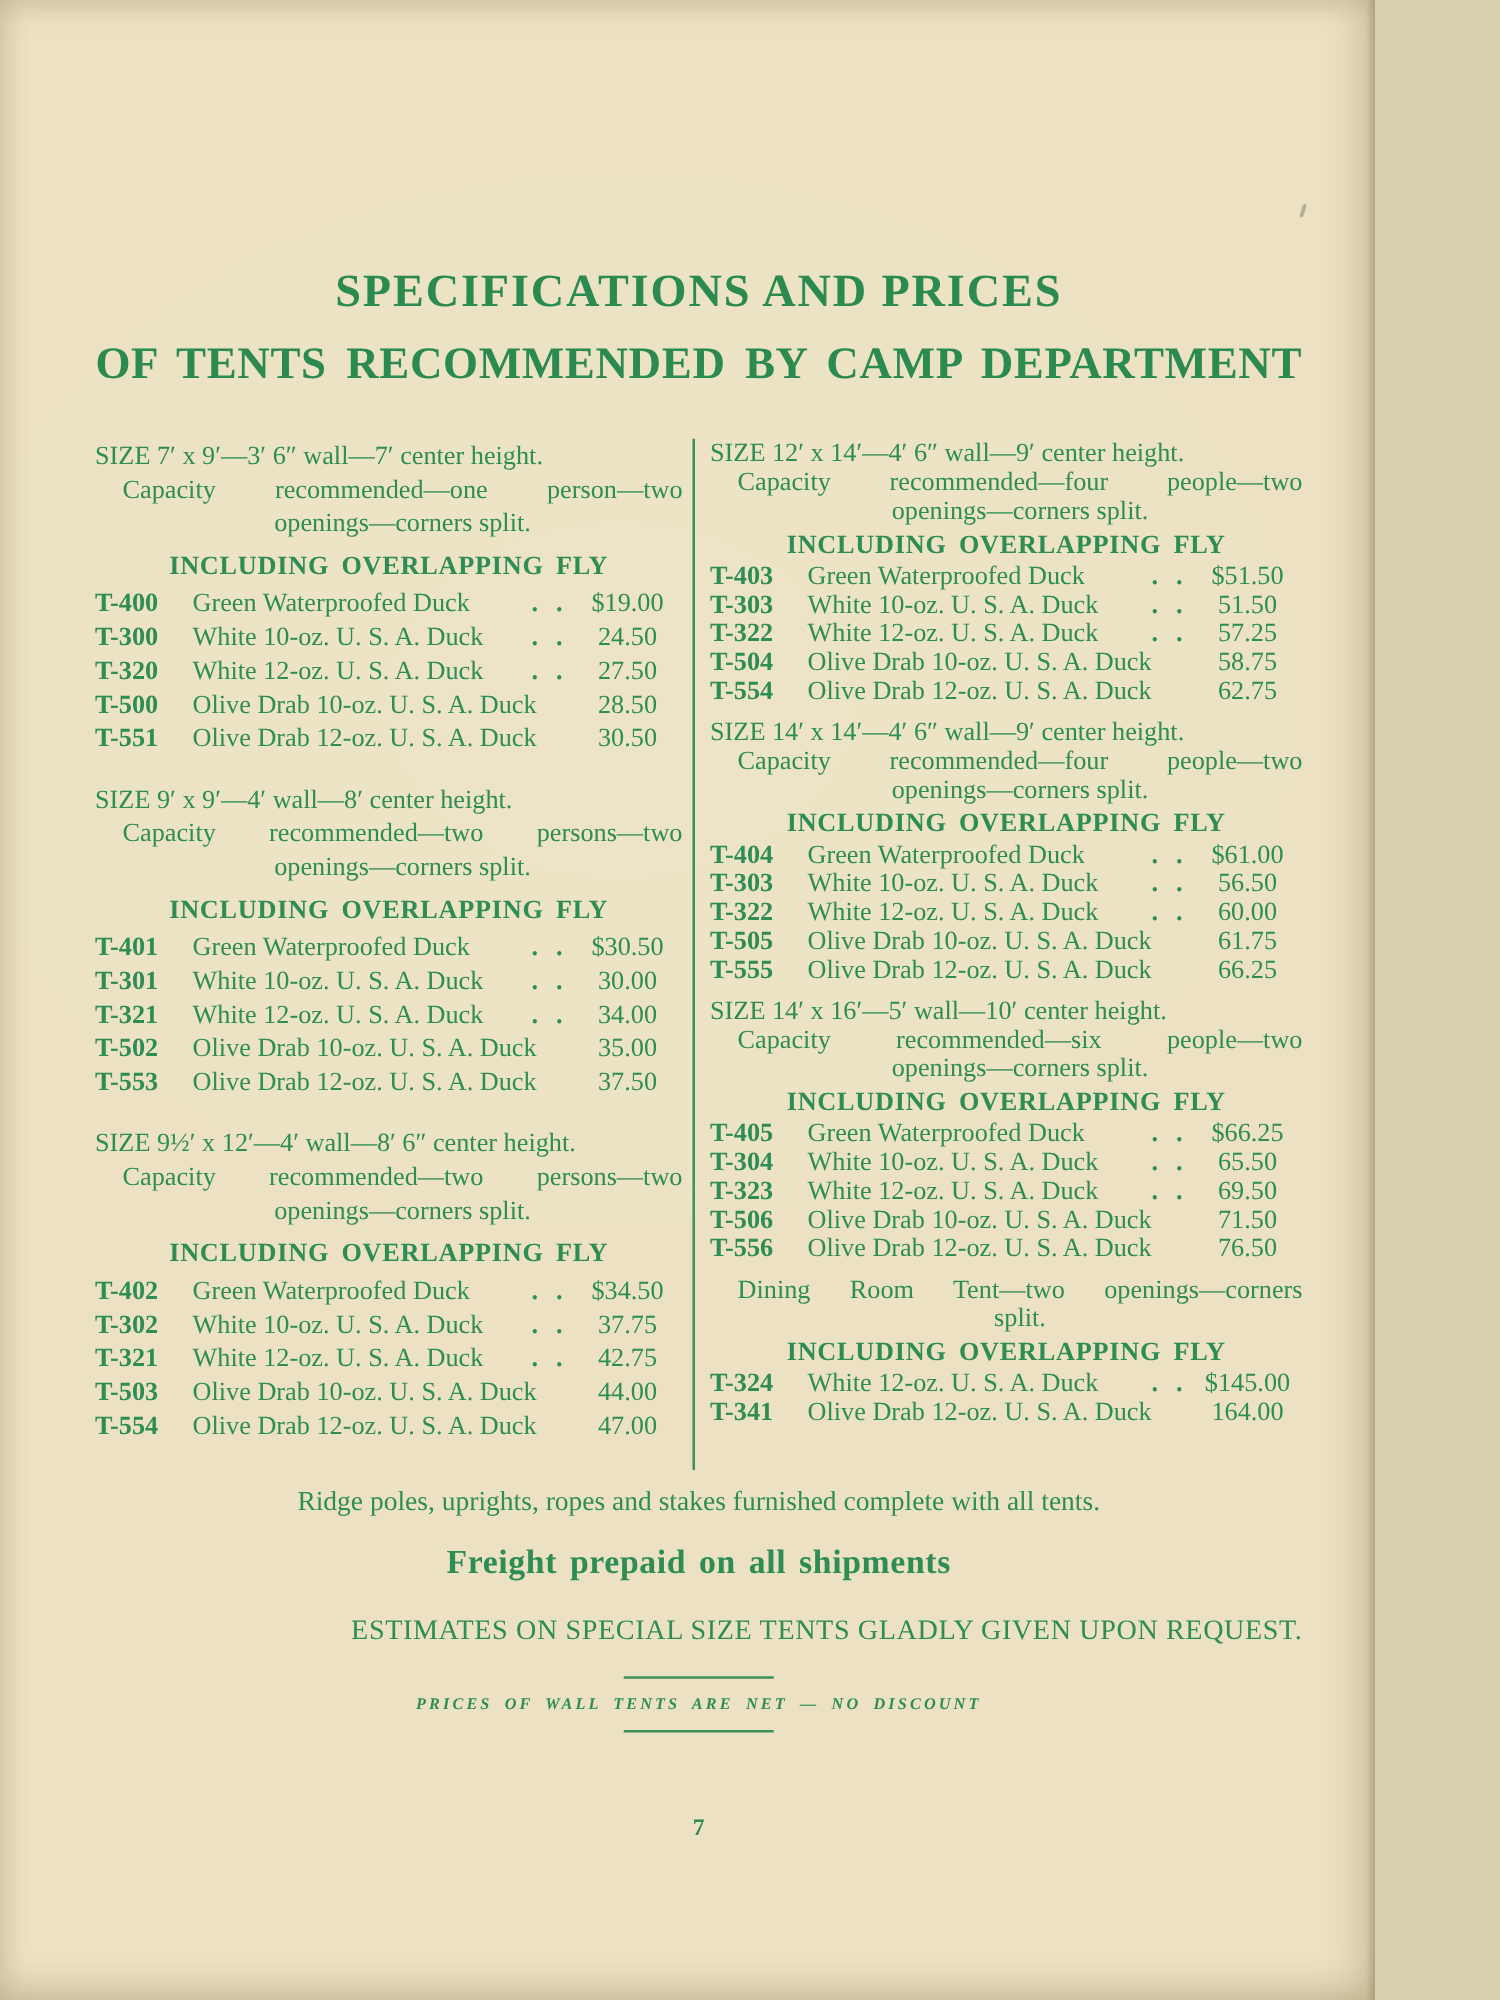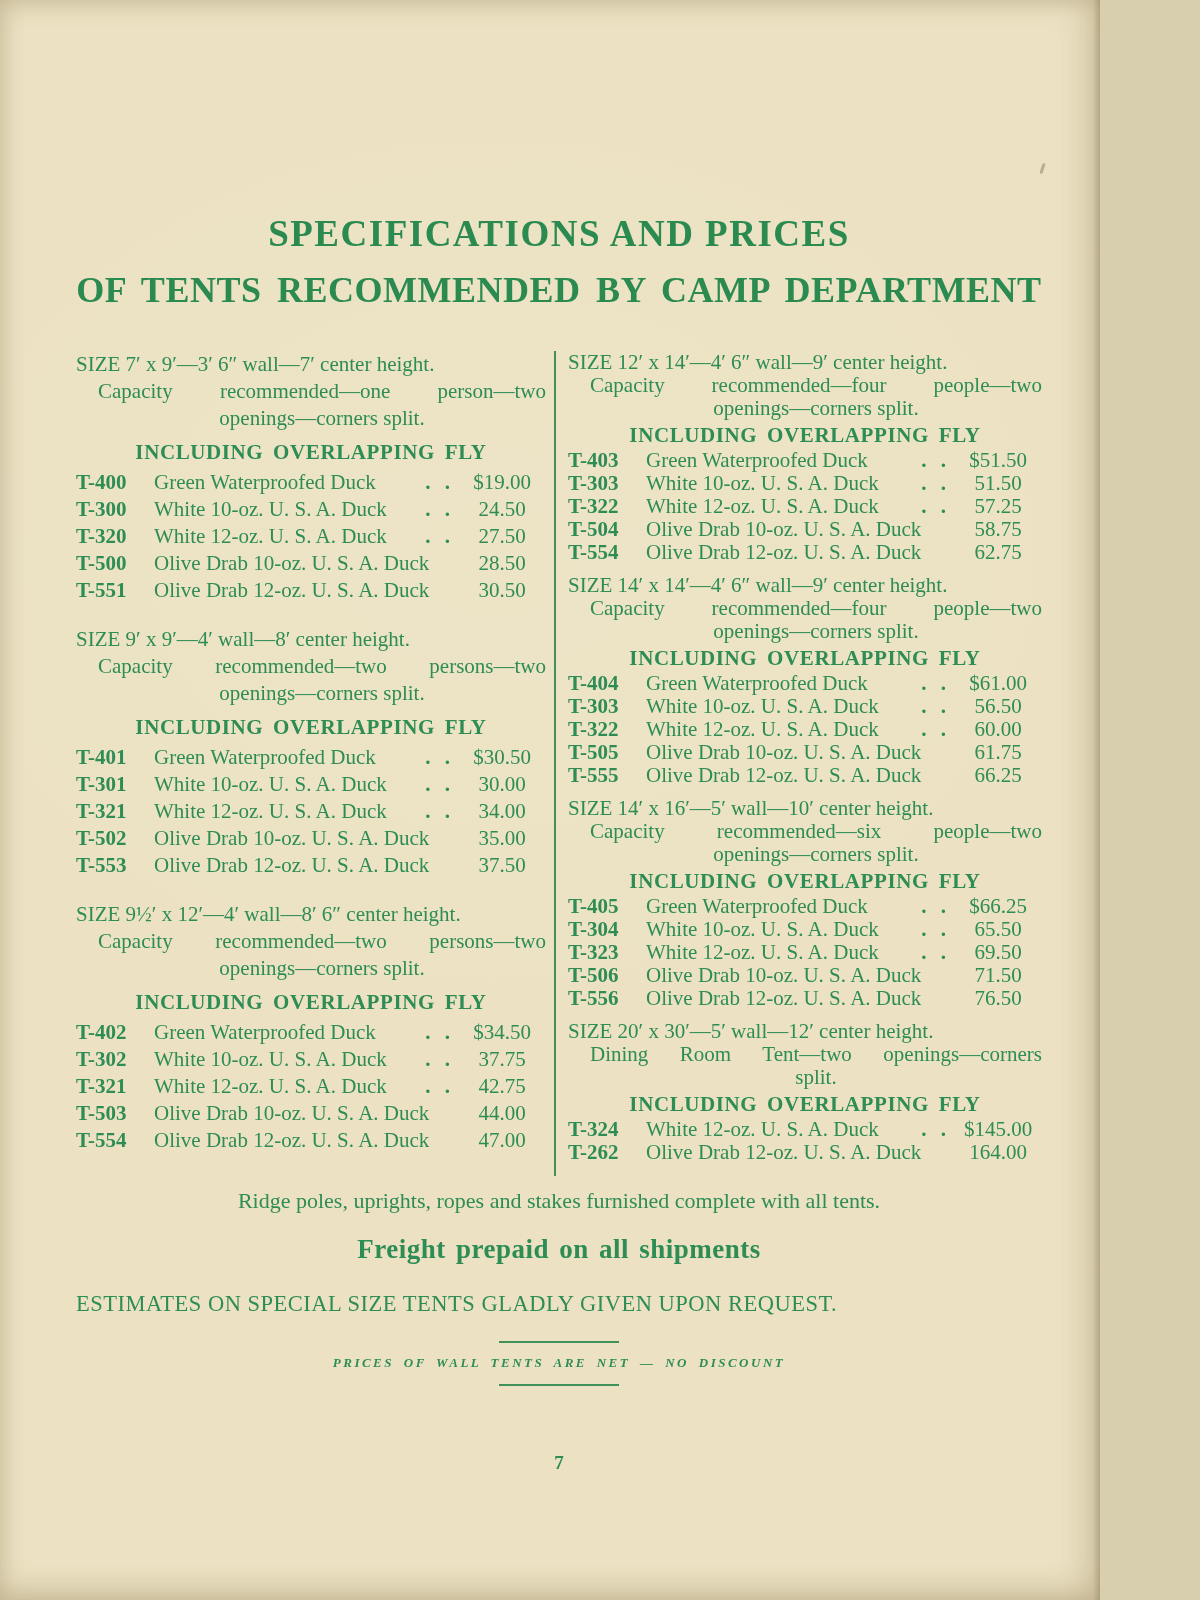--- a/index.html
+++ b/index.html
@@ -55,21 +55,21 @@
   }
   .col.right .fly{margin:4px 0 2px 0;}
   .row{display:flex;align-items:baseline;}
   .code{flex:none;width:78px;font-weight:700;}
   .name{white-space:nowrap;}
   .dots{margin-left:auto;font-weight:700;word-spacing:9px;padding-right:8px;white-space:nowrap;}
   .price{flex:none;width:88px;text-align:center;font-weight:400;}
 
   .ridge{margin:12px 0 0 0;text-align:center;font-size:22px;}
   .freight{margin:20px 0 0 0;text-align:center;font-size:27px;font-weight:700;letter-spacing:.5px;word-spacing:3px;}
-  .estimates{margin:26px 0 0 0;text-align:left;font-size:22.5px;letter-spacing:.5px;}
+  .estimates{margin:26px 0 0 0;text-align:right;font-size:22.5px;letter-spacing:.5px;}
   .rule{width:120px;height:0;border-top:2px solid #3f9059;margin:24px auto 0 auto;}
   .rule.b{margin-top:13px;}
   .net{margin:12px 0 0 0;text-align:center;font-size:13px;font-weight:700;font-style:italic;letter-spacing:2.5px;word-spacing:4px;}
   .pageno{margin:66px 0 0 0;text-align:center;font-size:19px;font-weight:700;}
 </style>
 </head>
 <body>
 
 <div class="page">
   <div class="speck"></div>
@@ -304,32 +304,31 @@
           </div>
           <div class="row">
             <span class="code">T-556</span>
             <span class="name">Olive Drab 12-oz. U. S. A. Duck</span>
             <span class="dots"></span>
             <span class="price">76.50</span>
           </div>
         </section>
 
         <section class="sec">
-          <p class="size">SIZE 20′ x 30′—5′ wall—12′ center height.</p>
           <p class="cap j">Dining Room Tent—two openings—corners</p>
           <p class="cap">split.</p>
           <p class="fly">INCLUDING OVERLAPPING FLY</p>
           <div class="row">
             <span class="code">T-324</span>
             <span class="name">White 12-oz. U. S. A. Duck</span>
             <span class="dots">. .</span>
             <span class="price">$145.00</span>
           </div>
           <div class="row">
-            <span class="code">T-262</span>
+            <span class="code">T-341</span>
             <span class="name">Olive Drab 12-oz. U. S. A. Duck</span>
             <span class="dots"></span>
             <span class="price">164.00</span>
           </div>
         </section>
 
       </div>
     </div>
 
     <p class="ridge">Ridge poles, uprights, ropes and stakes furnished complete with all tents.</p>

